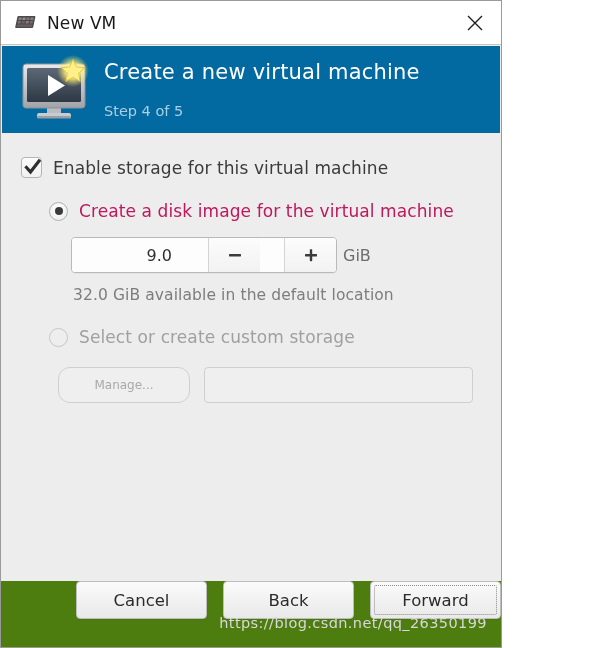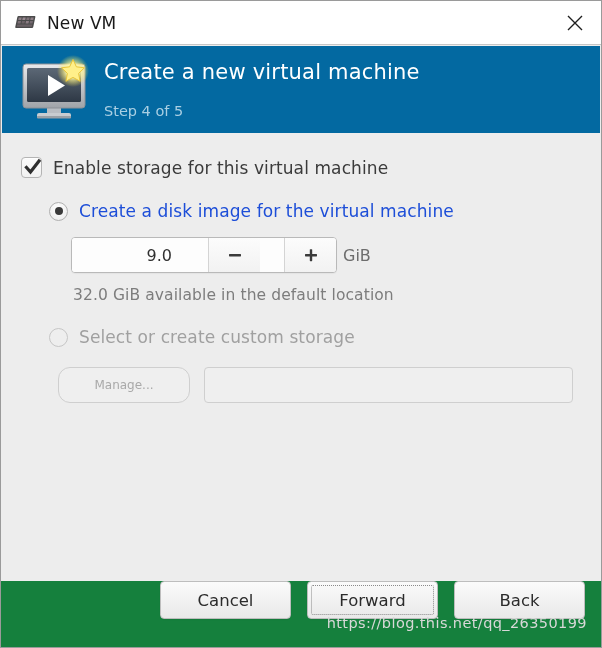--- a/index.html
+++ b/index.html
@@ -9,21 +9,21 @@
   }
   body {
     width: 602px;
     height: 648px;
     font-family: "DejaVu Sans", "Liberation Sans", sans-serif;
     overflow: hidden;
   }
 
   #window {
     position: relative;
-    width: 602px;
+    width: 502px;
     height: 648px;
     box-sizing: border-box;
     border: 1px solid #9a9a9a;
     background: #ededed;
     display: flex;
     flex-direction: column;
   }
 
   
   #titlebar {
@@ -151,21 +151,21 @@
     height: 8px;
     margin-left: -4px;
     margin-top: -4px;
     border-radius: 50%;
     background: #3a3a3a;
   }
   .radio.disabled { border-color: #c6c6c6; background: #eeeeee; }
   .radio-label {
     margin-left: 11px;
     font-size: 17px;
-    color: #1d4ed8;
+    color: #be185d;
     letter-spacing: 0.1px;
   }
   .radio-label.disabled { color: #a0a0a0; }
 
   
   .spin-row { margin-left: 50px; margin-top: 16px; }
   .spinbox {
     display: flex;
     align-items: stretch;
     height: 34px;
@@ -247,23 +247,22 @@
   }
 
   
   #footer {
     flex: 0 0 auto;
     height: 66px;
     position: relative;
     display: flex;
     align-items: flex-start;
     justify-content: flex-end;
-    padding-right: 16px;
-    box-sizing: border-box;
-    background: #15803d;
+    box-sizing: border-box;
+    background: #4d7c0f;
   }
   .btn {
     width: 131px;
     height: 38px;
     margin-left: 16px;
     box-sizing: border-box;
     border: 1px solid #bdbdbd;
     border-radius: 4px;
     background: linear-gradient(#fbfbfb, #e9e9e9);
     color: #2b2b2b;
@@ -405,18 +404,18 @@
 
     <div class="row manage-row">
       <div class="manage-btn">Manage...</div>
       <div class="path-field" placeholder=""></div>
     </div>
 
   </div>
 
   <div id="footer">
     <div class="btn">Cancel</div>
+    <div class="btn">Back</div>
     <div class="btn focused">Forward</div>
-    <div class="btn">Back</div>
-    <div id="watermark">https://blog.this.net/qq_26350199</div>
+    <div id="watermark">https://blog.csdn.net/qq_26350199</div>
   </div>
 
 </div>
 
 </body></html>

